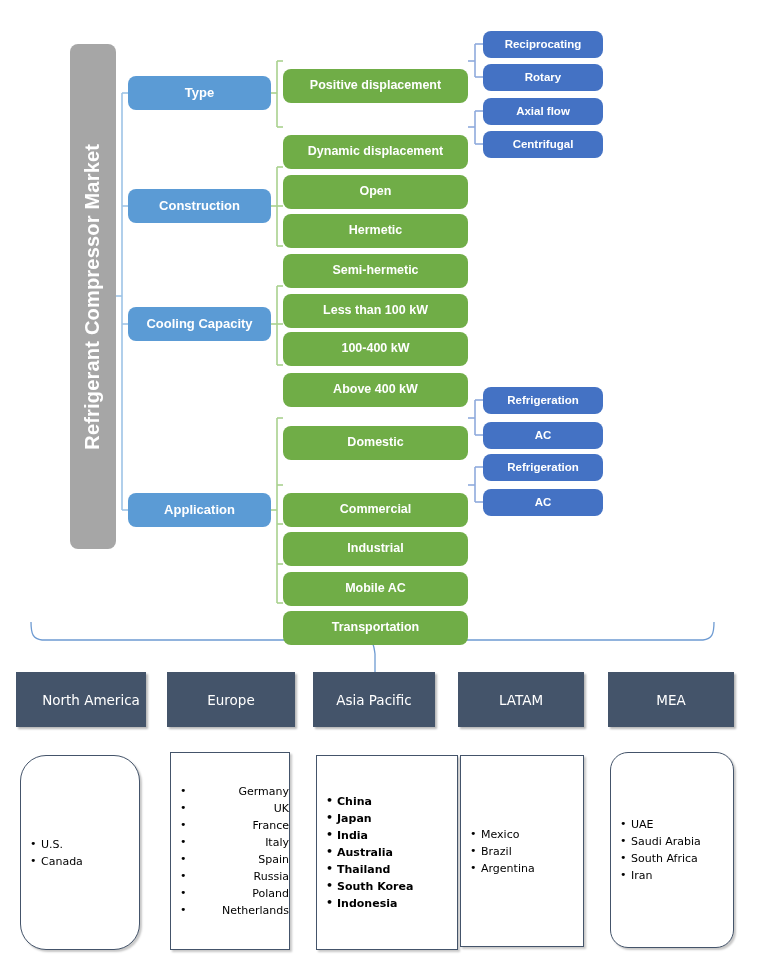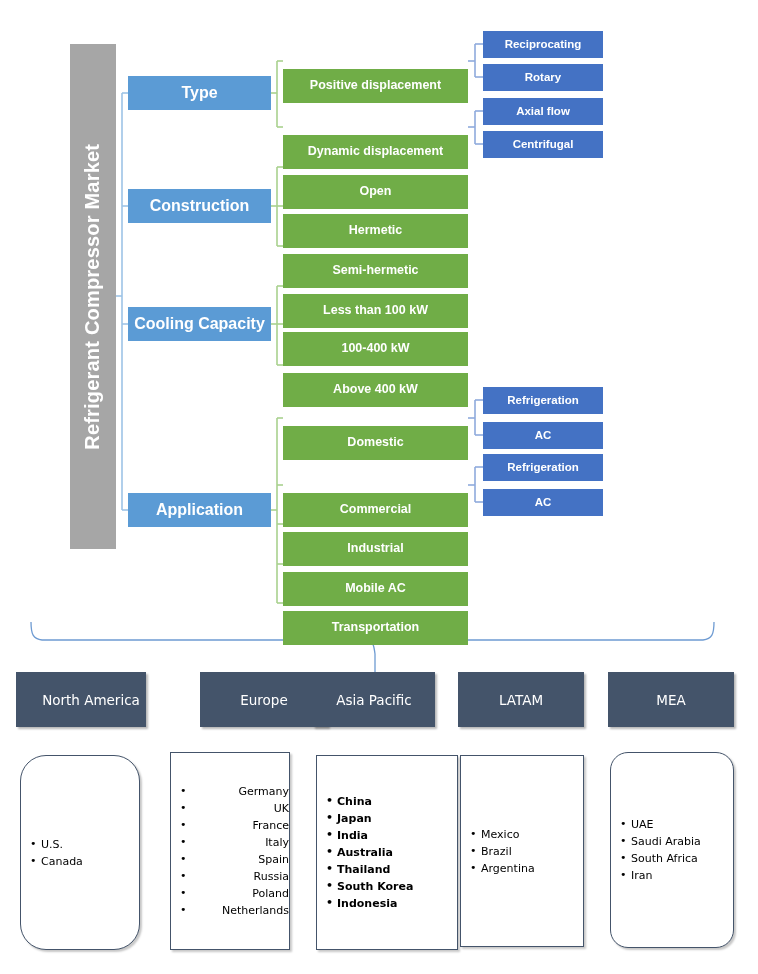--- a/index.html
+++ b/index.html
@@ -22,20 +22,21 @@
   }
   .node {
     position: absolute;
     box-sizing: border-box;
     display: flex;
     align-items: center;
     justify-content: center;
     color: #ffffff;
     text-align: center;
     line-height: 1.08;
+    border-radius: 8px;
   }
 
   
   .root-bar {
     left: 70px;
     top: 44px;
     width: 46px;
     height: 505px;
     background: #a6a6a6;
   }
@@ -47,21 +48,21 @@
     letter-spacing: .2px;
     color: #ffffff;
   }
 
   
   .cat {
     left: 128px;
     width: 143px;
     height: 34px;
     background: #5b9bd5;
-    font-size: 16px;
+    font-size: 13px;
     font-weight: bold;
   }
 
   
   .sub {
     left: 283px;
     width: 185px;
     height: 34px;
     background: #70ad47;
     font-size: 12.5px;
@@ -238,21 +239,21 @@
 <div class="node leaf" style="top:64px">Rotary</div>
 <div class="node leaf" style="top:98px">Axial flow</div>
 <div class="node leaf" style="top:131px">Centrifugal</div>
 
 <div class="node leaf" style="top:387px">Refrigeration</div>
 <div class="node leaf" style="top:422px">AC</div>
 <div class="node leaf" style="top:454px">Refrigeration</div>
 <div class="node leaf" style="top:489px">AC</div>
 
 <div class="region-head" style="left:16px;  top:672px; width:130px;padding-left:20px;">North America</div>
-<div class="region-head" style="left:167px; top:672px; width:128px;margin-left:33px;">Europe</div>
+<div class="region-head" style="left:167px; top:672px; width:128px;">Europe</div>
 <div class="region-head" style="left:313px; top:672px; width:122px;">Asia Pacific</div>
 <div class="region-head" style="left:458px; top:672px; width:126px;">LATAM</div>
 <div class="region-head" style="left:608px; top:672px; width:126px;">MEA</div>
 
 <div class="region-box" style="left:20px;  top:755px; width:120px; height:195px;border-radius:26px;">
   <ul>
       <li>U.S.</li>
       <li>Canada</li>
     </ul>
 </div>

